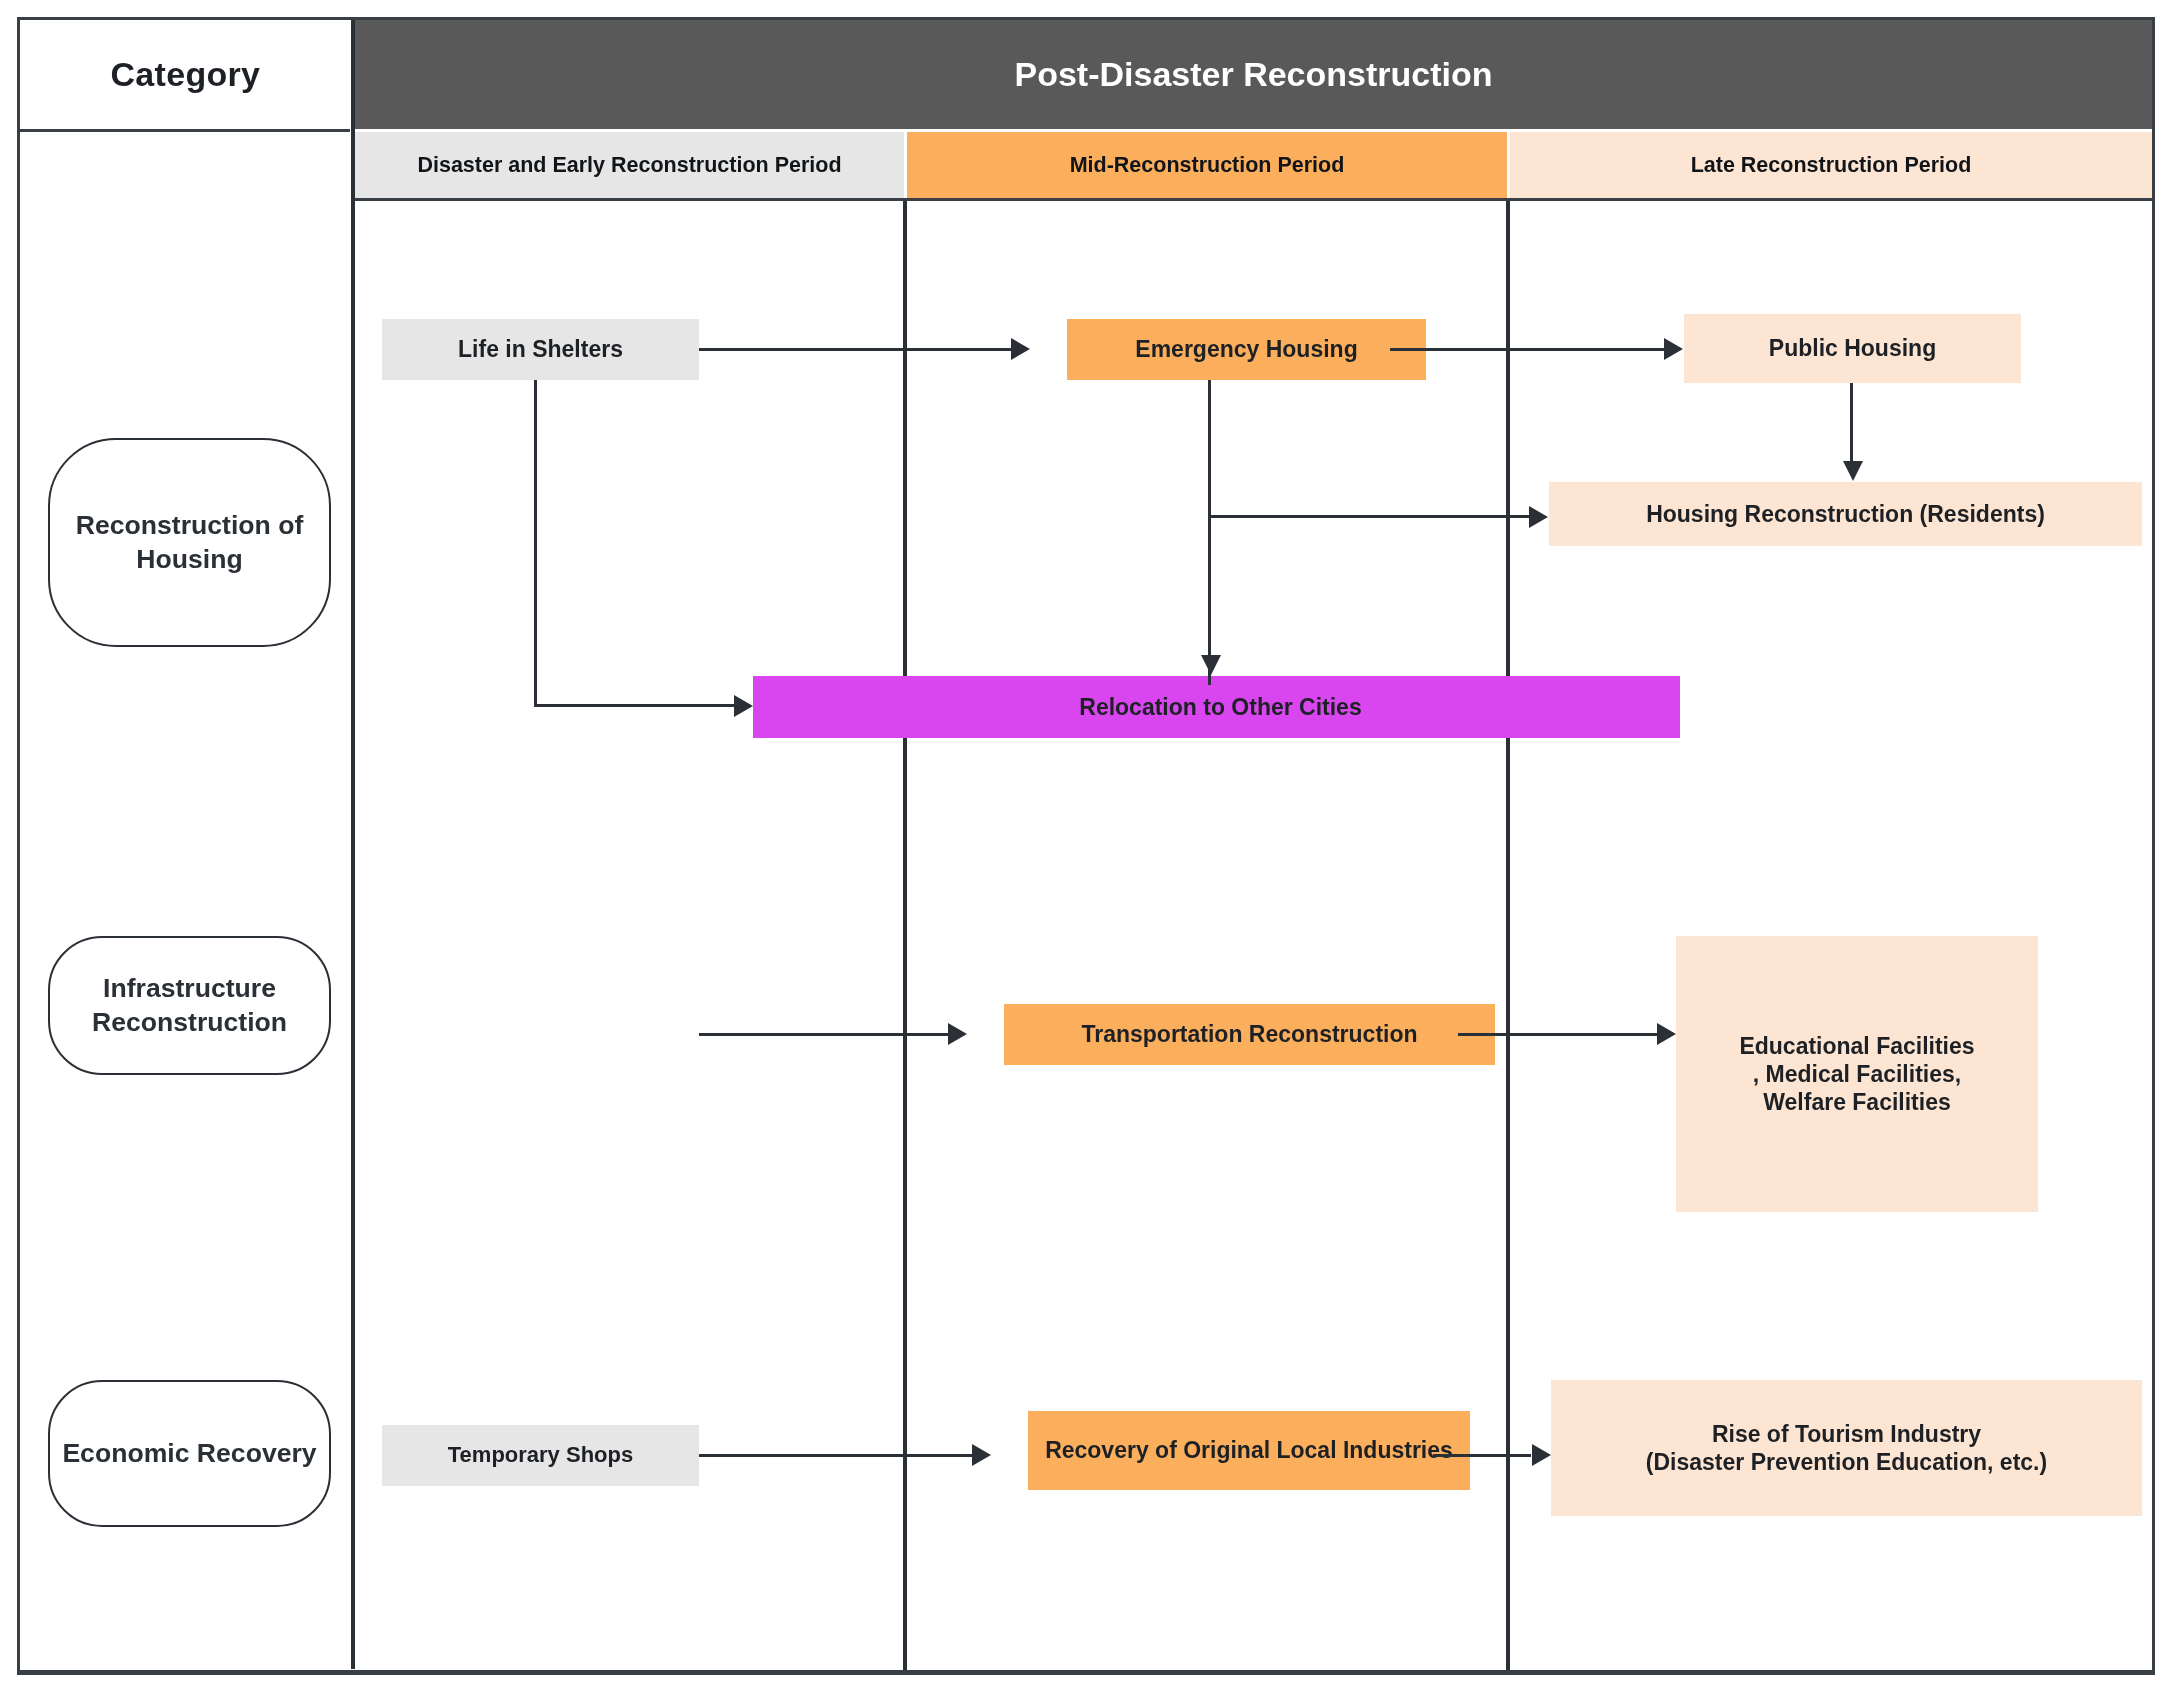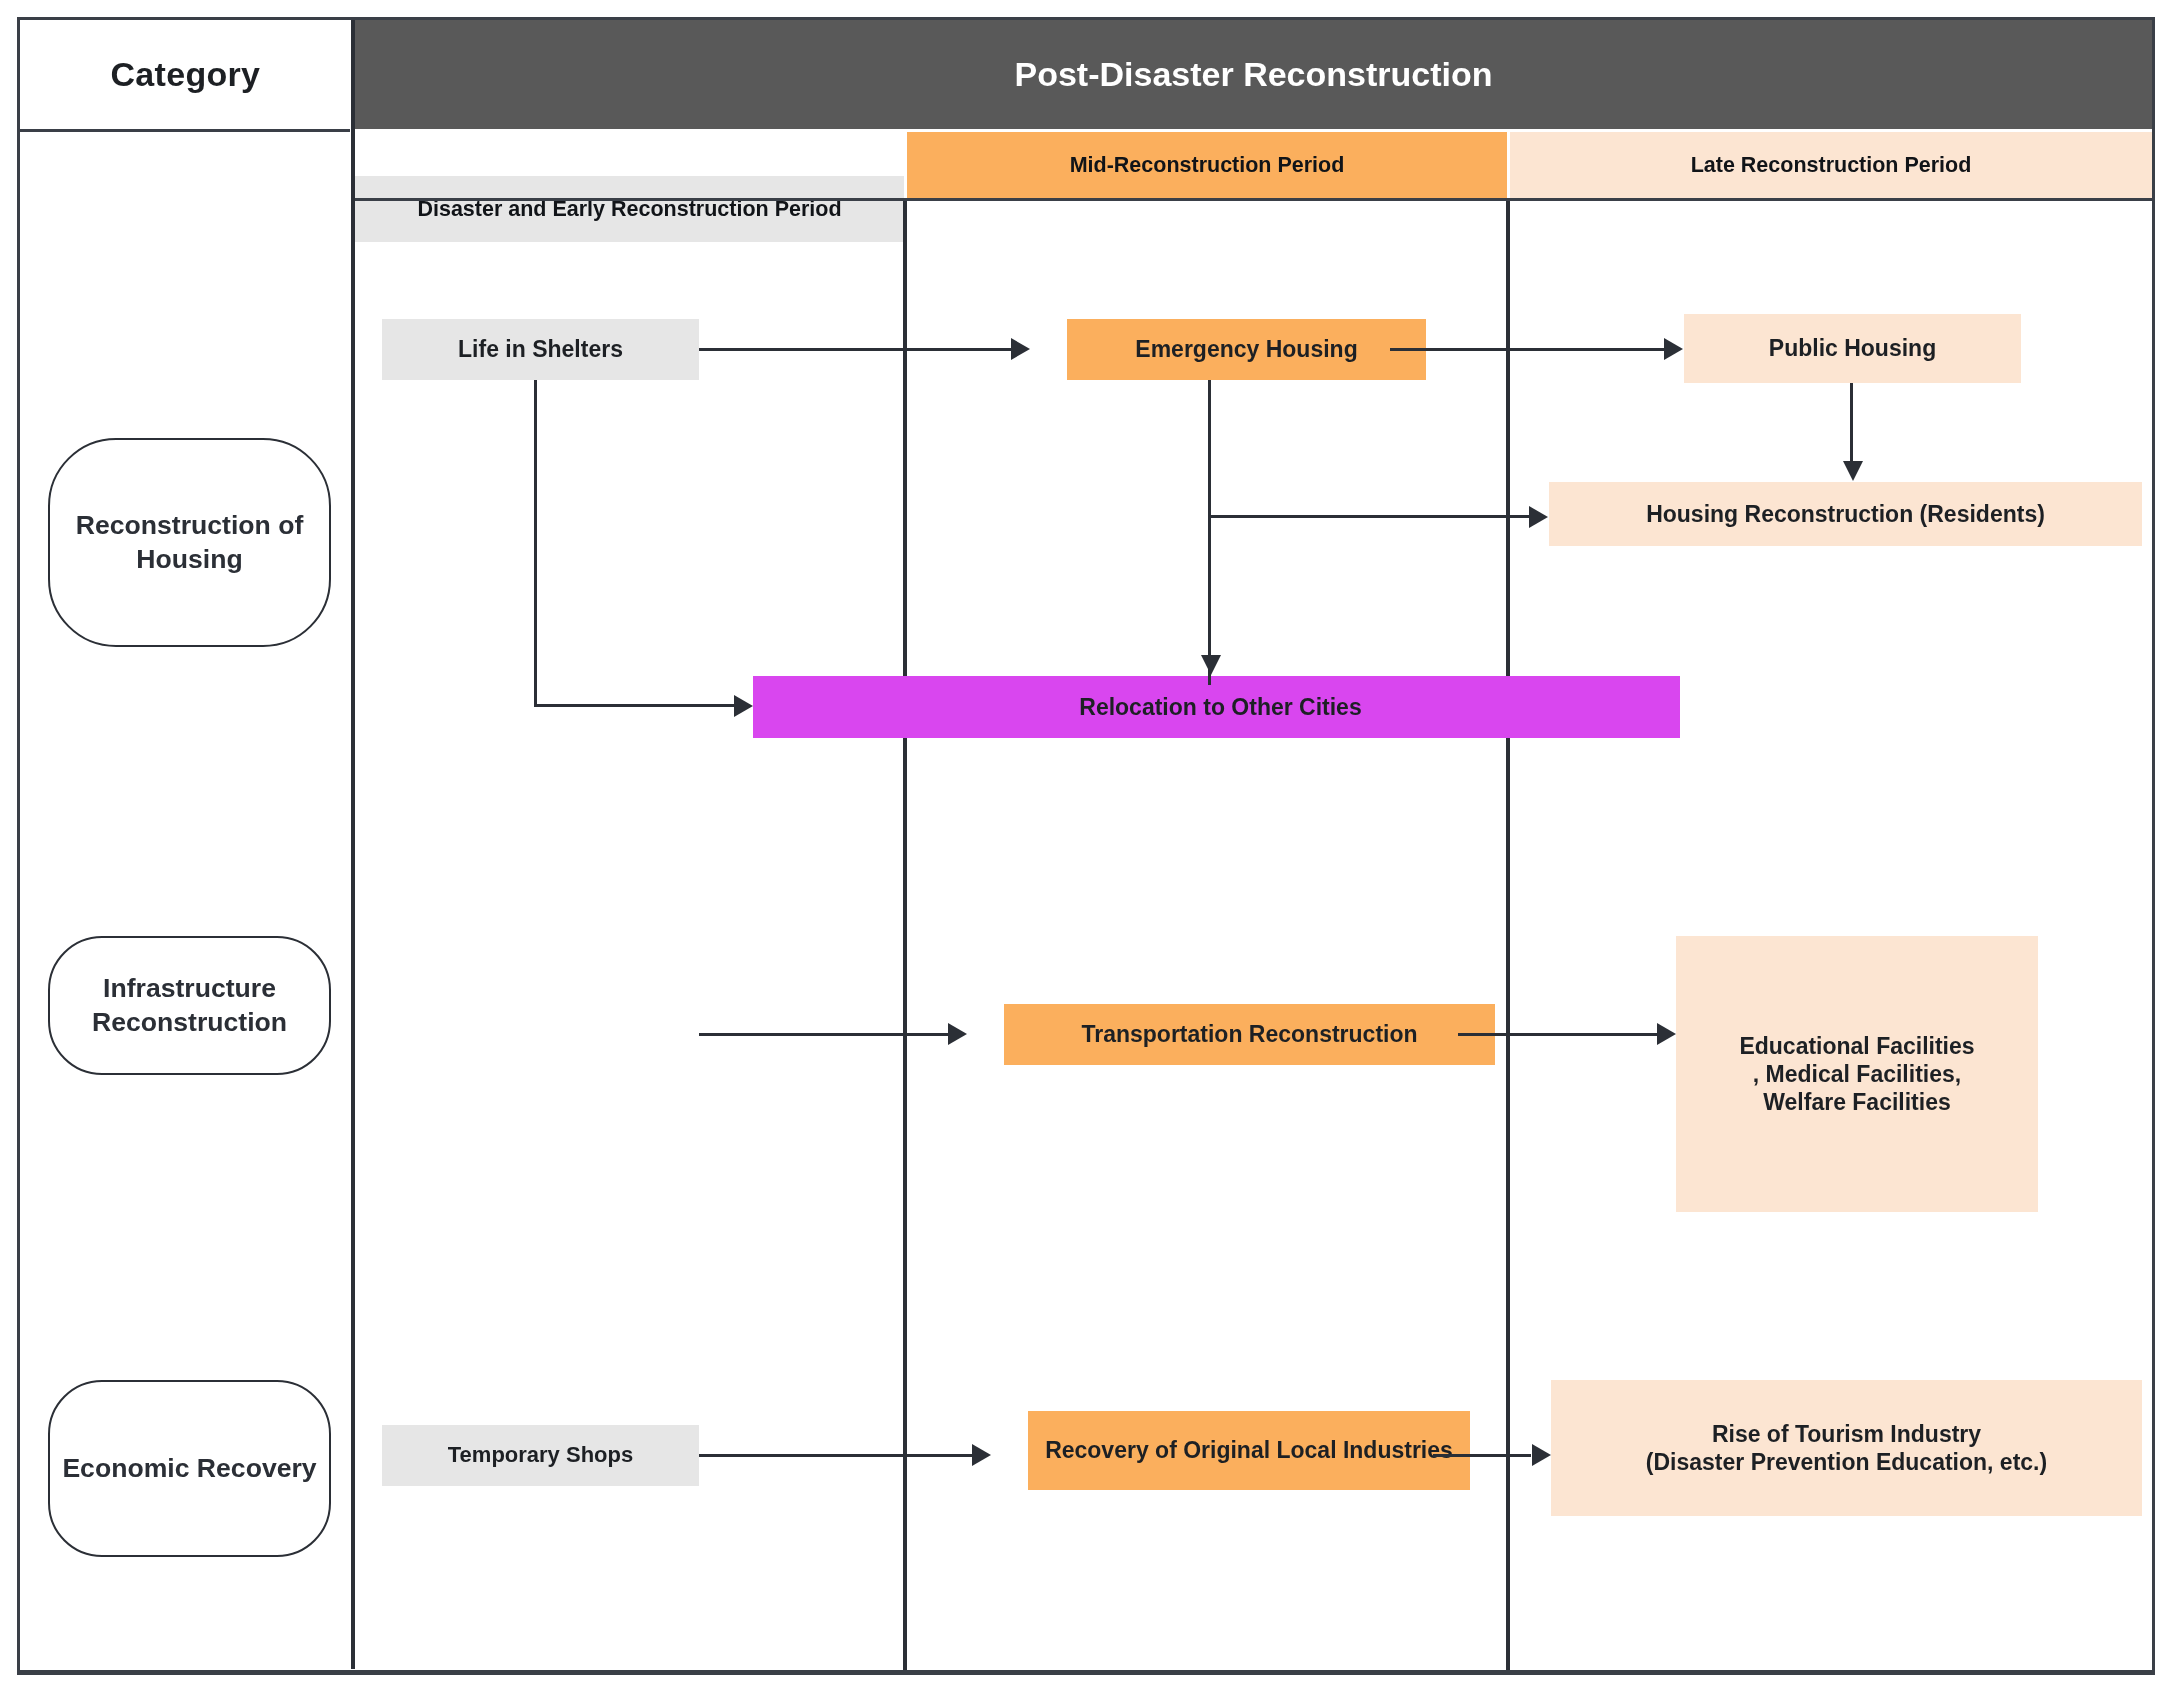--- a/index.html
+++ b/index.html
@@ -31,41 +31,41 @@
     display:flex;align-items:center;justify-content:center;
     font-size:34px;font-weight:bold;
   }
   .phase{
     position:absolute;top:132px;height:66px;
     display:flex;align-items:center;justify-content:center;
     text-align:center;line-height:1.12;
     font-size:21.5px;font-weight:bold;color:#111418;
     padding:0 5.7px;box-sizing:border-box;
   }
-  .phase.p1{left:355px;width:549px;background:#e6e6e6;margin-top:44px;}
+  .phase.p1{left:355px;width:549px;background:#e6e6e6;}
   .phase.p2{left:907px;width:600px;background:#fbaf5d;text-align:center;}
   .phase.p3{left:1510px;width:642px;background:#fce5d2;}
   .phase-sep{position:absolute;left:355px;top:198px;width:1797px;height:2.8px;background:#3a3f47;}
 
   
   #d1{left:351px;top:20.4px;height:1649px;}
   #d2{left:903px;top:201px;height:1469px;}
   #d3{left:1506px;top:201px;height:1469px;}
 
   
   .pill{
     position:absolute;left:48px;width:283px;
     border:2.8px solid #2b2f36;border-radius:54px;background:#ffffff;
     display:flex;align-items:center;justify-content:center;text-align:center;
     font-size:26.6px;font-weight:bold;color:#2b2f36;line-height:1.25;
     box-sizing:border-box;
   }
   .pill.housing{top:413px;height:209px;border-radius:68px;margin-top:25px;}
   .pill.infra{top:936px;height:139px;}
-  .pill.econ{top:1380px;height:177px;}
+  .pill.econ{top:1380px;height:147px;}
 
   
   .box{
     position:absolute;display:flex;align-items:center;justify-content:center;
     text-align:center;font-weight:bold;color:#1d2024;line-height:1.22;
     box-sizing:border-box;padding:3.4px 8px;
   }
   .grey{background:#e6e6e6;}
   .orange{background:#fbaf5d;margin-left:37px;}
   .peach{background:#fce5d2;}

